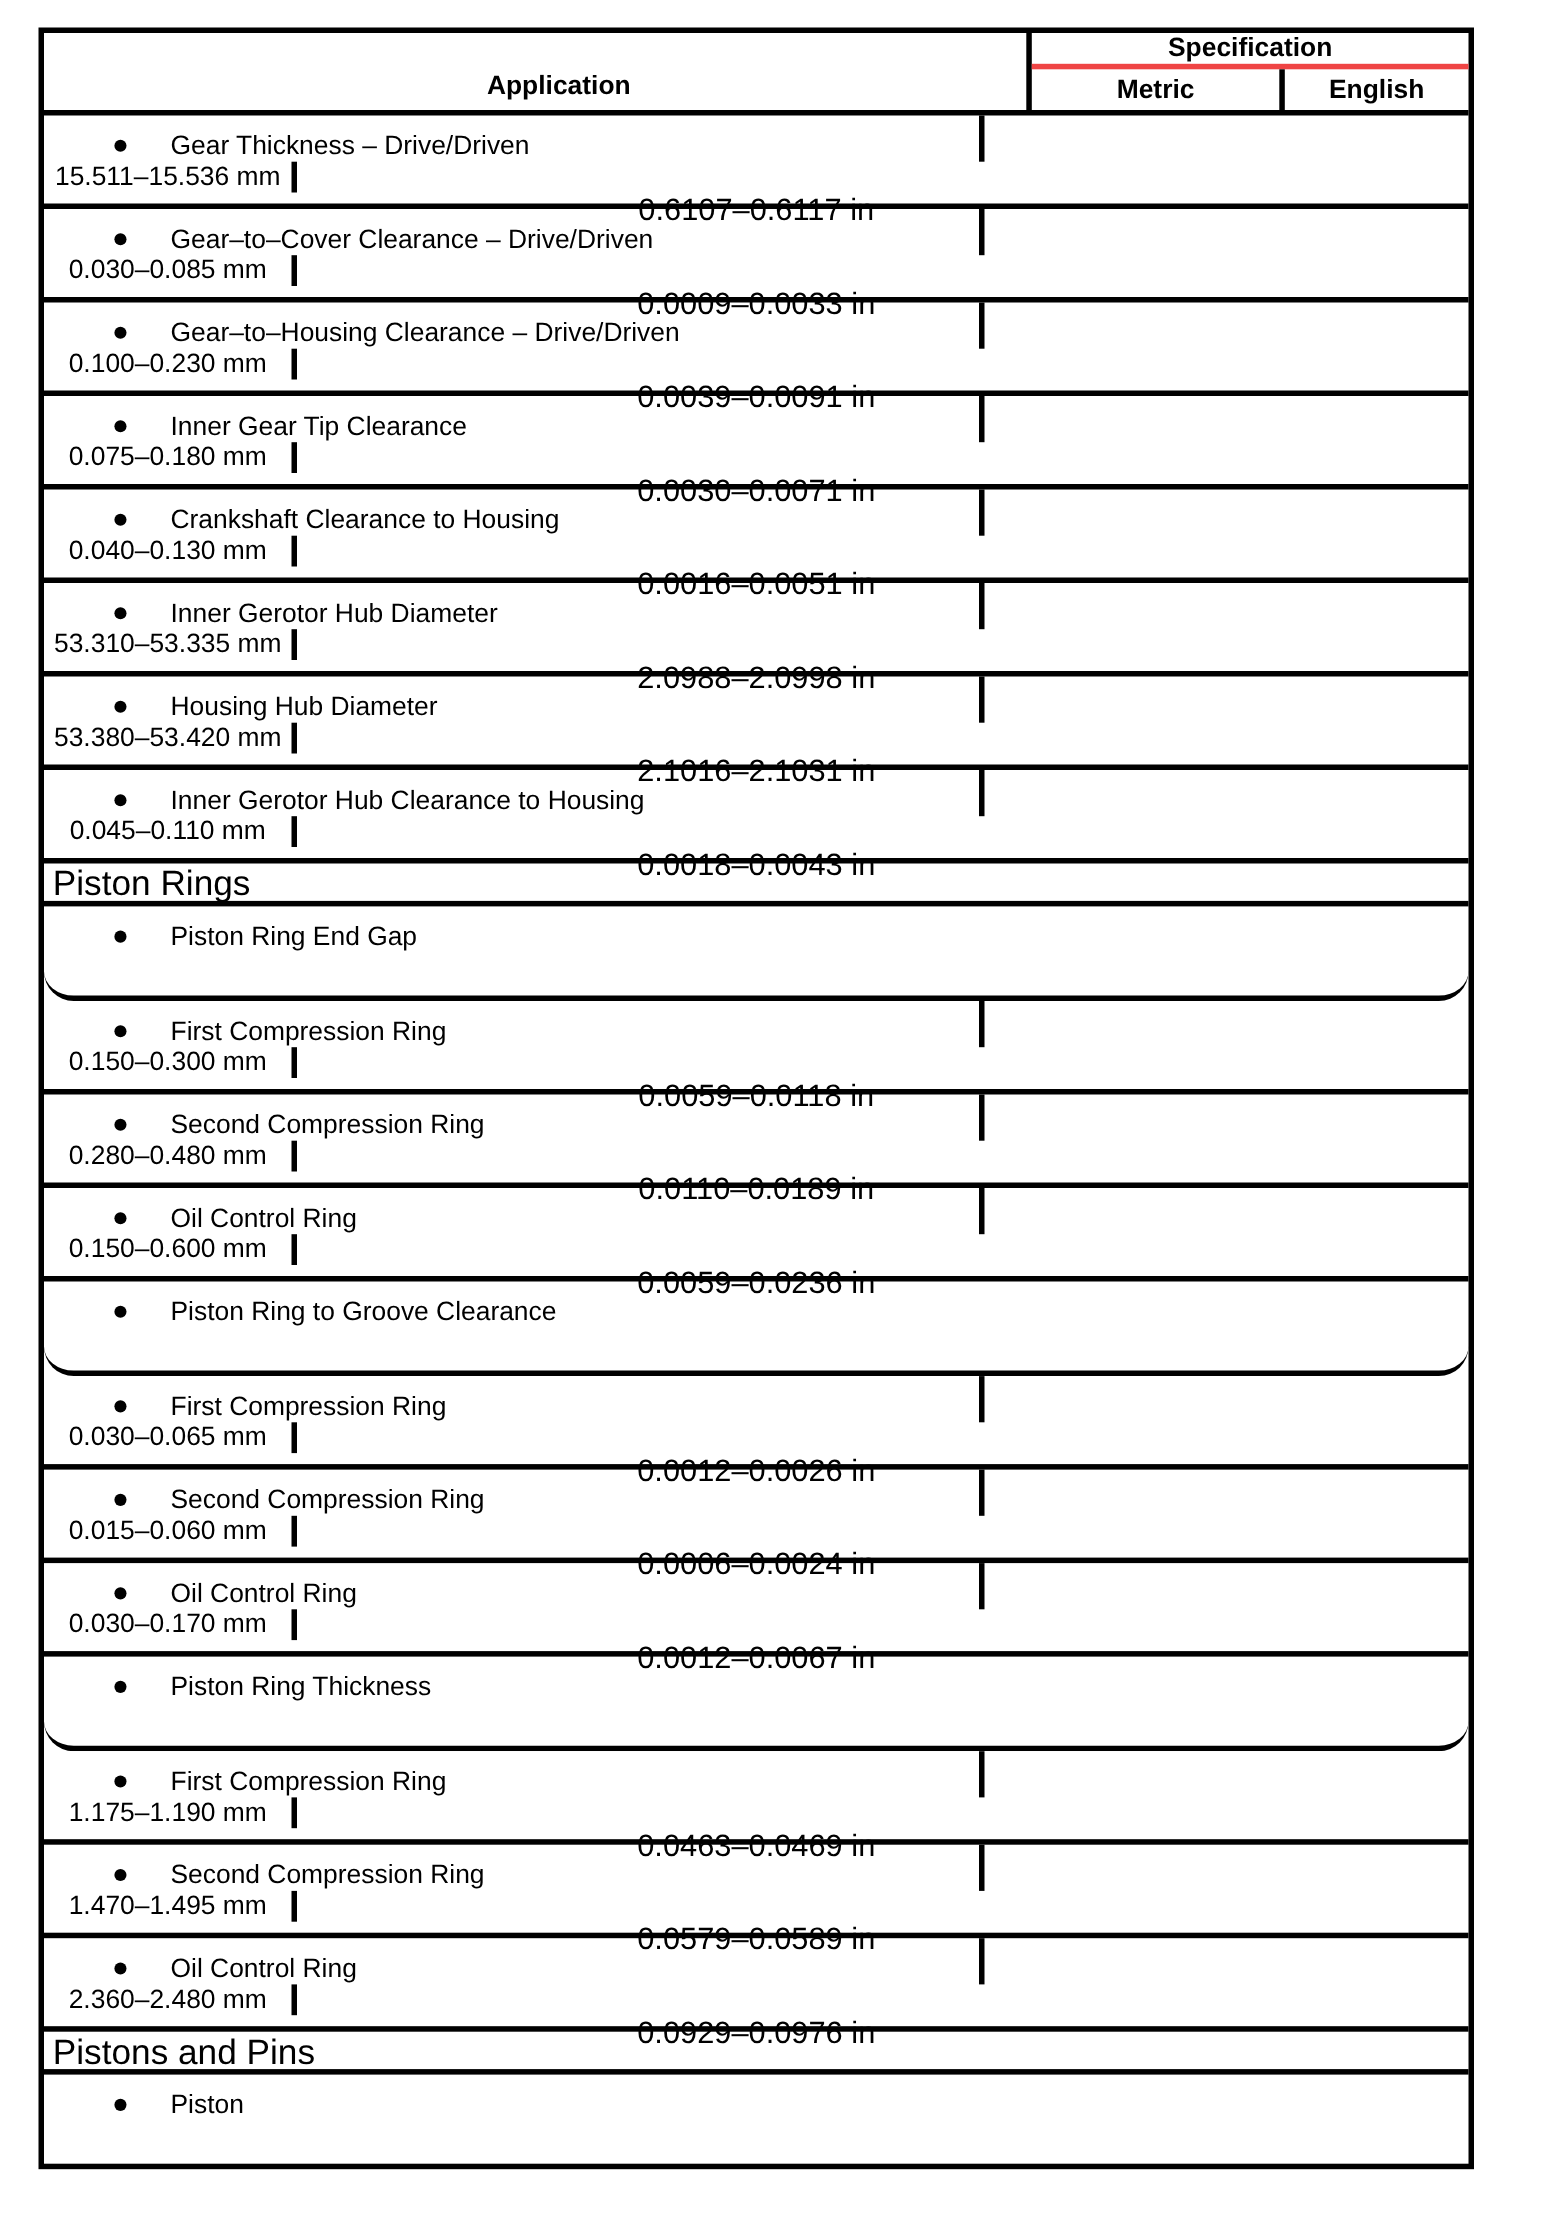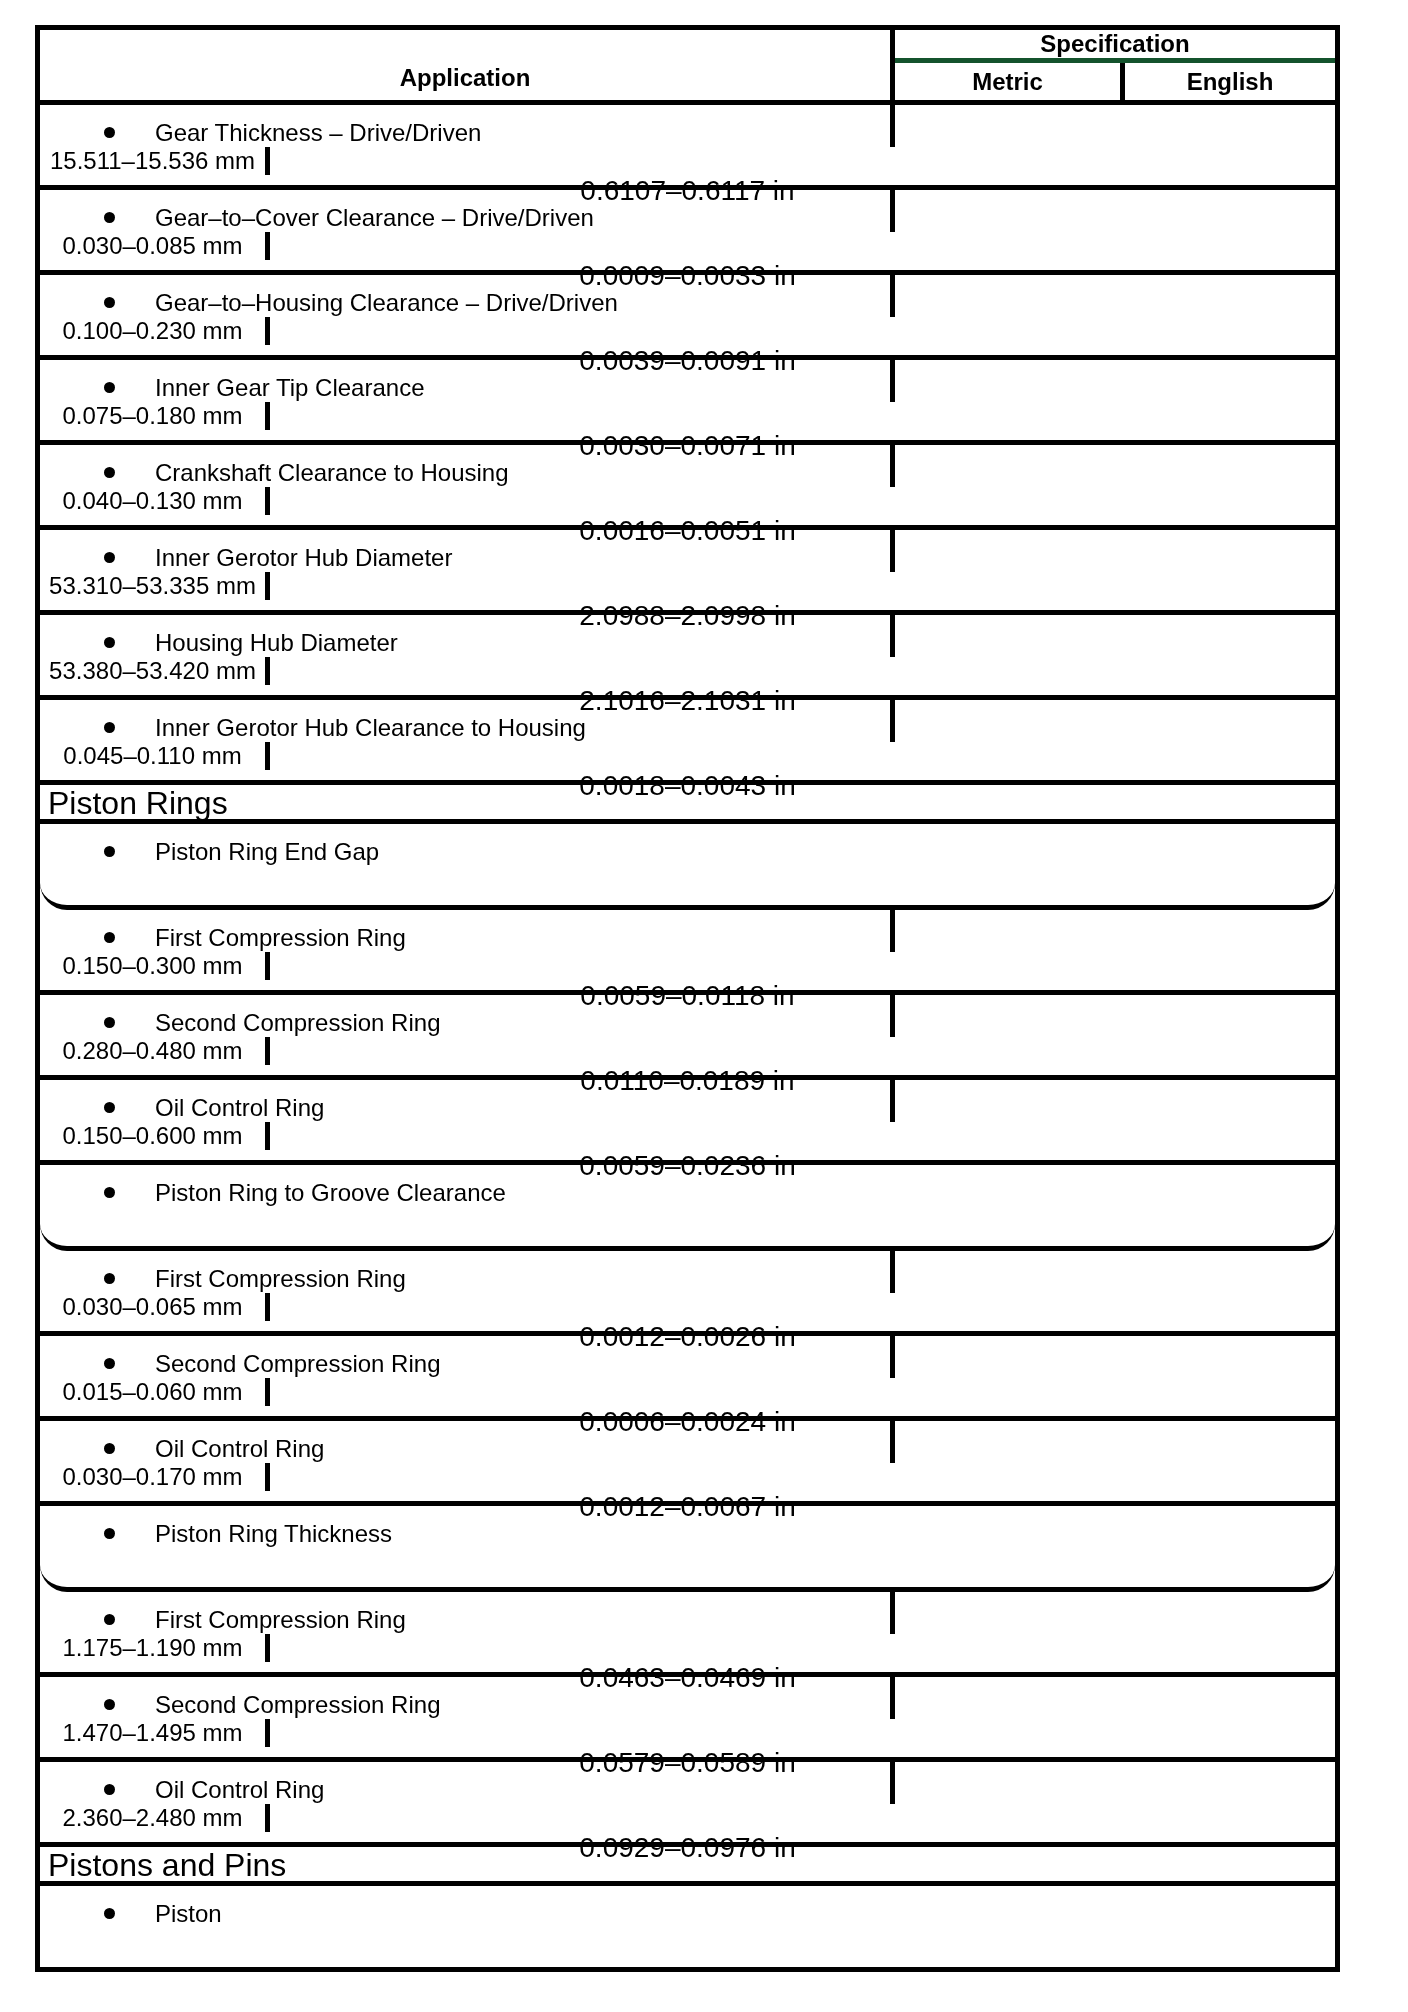--- a/index.html
+++ b/index.html
@@ -97,29 +97,30 @@
   .app-header {
     width: 855px;
     border-right: 5px solid #000;
     box-sizing: border-box;
     display: flex;
     align-items: flex-end;
     justify-content: center;
     font-weight: bold;
     font-size: 24px;
     padding-bottom: 8px;
+    margin-left: 43px;
   }
   .spec-group {
     flex: 1;
     display: flex;
     flex-direction: column;
   }
   .spec-title {
     height: 33px;
-    border-bottom: 5px solid #14532d;
+    border-bottom: 5px solid #ef4444;
     box-sizing: border-box;
     display: flex;
     align-items: center;
     justify-content: center;
     font-weight: bold;
     font-size: 24px;
   }
   .unit-row {
     flex: 1;
     display: flex;

